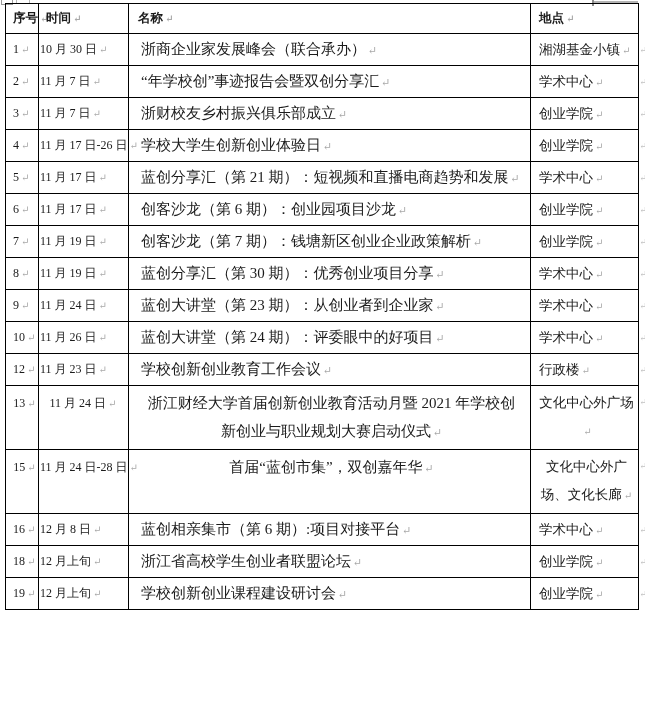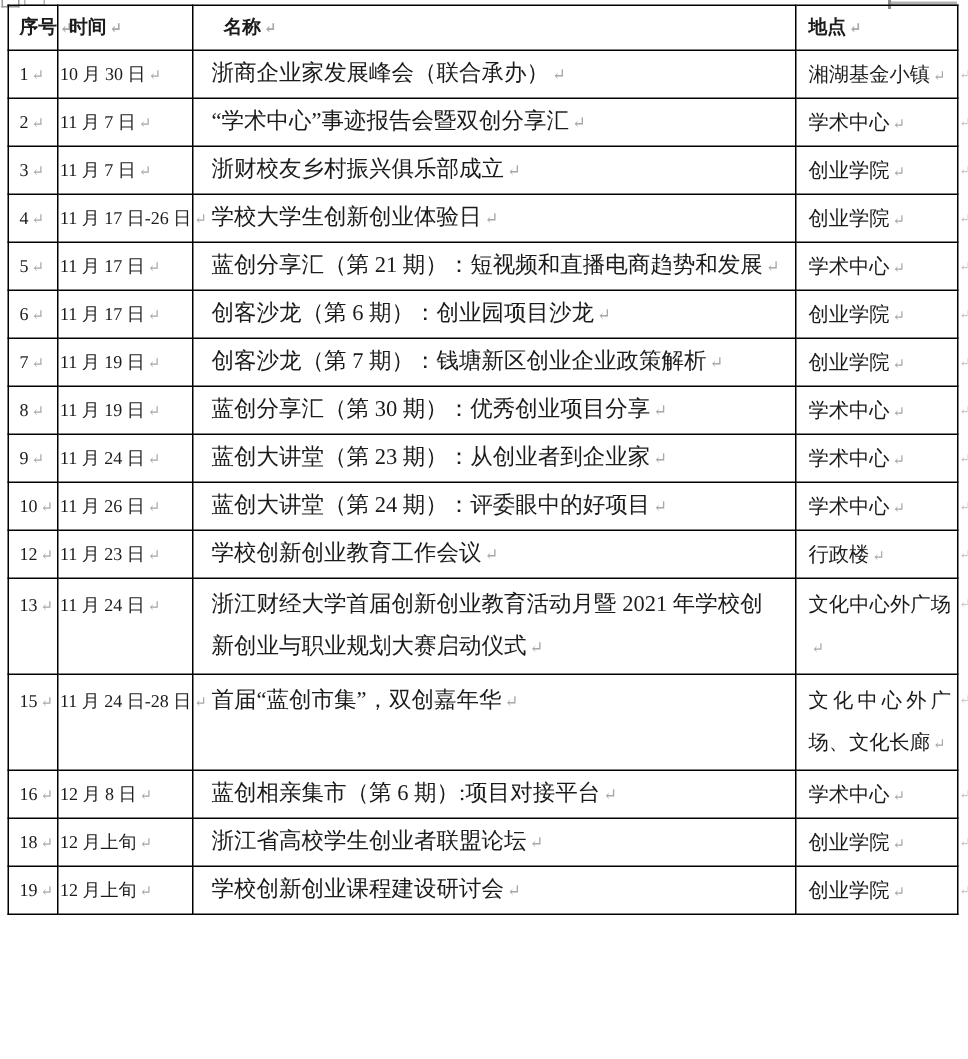--- a/index.html
+++ b/index.html
@@ -34,24 +34,24 @@
   th, td {
     border: 1px solid #000;
     vertical-align: middle;
     font-weight: normal;
     text-align: left;
     overflow: visible;
   }
   thead tr { height: 30px; }
   tbody tr { height: 32px; }
   tbody tr.tall { height: 64px; }
-  tbody tr.tall td { vertical-align: top; padding-top: 3px; line-height: 28px; }
+  tbody tr.tall td { vertical-align: top; padding-top: 3px; line-height: 28px; text-align: center; }
 
   th { font-size: 12.5px; padding: 0 2px 0 7px; white-space: nowrap; font-weight: bold; }
-  th.h-name  { padding-left: 20px; margin-left: 32px; }
+  th.h-name  { padding-left: 9px; margin-left: 32px; }
   th.h-place { padding-left: 8px; }
 
   td.c-seq   { font-size: 12px;   padding: 0 2px 0 7px;  white-space: nowrap; }
   td.c-time  { font-size: 12px;   padding: 0 2px 0 1px;  white-space: nowrap; }
   td.c-name  { font-size: 15px;   padding: 0 8px 0 12px; white-space: pre-wrap; line-height: 1.25; }
   td.c-place {
     font-size: 13.5px; padding: 0 4px 0 8px;
     text-align: justify;
     line-break: strict;
     line-height: 1.3;
@@ -101,21 +101,21 @@
   <tr>
     <td class="c-seq"><span class="txt">1</span><span class="pmark">↵</span></td>
     <td class="c-time"><span class="txt">10 月 30 日</span><span class="pmark">↵</span></td>
     <td class="c-name"><span class="txt">浙商企业家发展峰会（联合承办）</span><span class="pmark">↵</span></td>
     <td class="c-place"><span class="txt">湘湖基金小镇</span><span class="pmark">↵</span></td>
   </tr>
 
   <tr>
     <td class="c-seq"><span class="txt">2</span><span class="pmark">↵</span></td>
     <td class="c-time"><span class="txt">11 月 7 日</span><span class="pmark">↵</span></td>
-    <td class="c-name"><span class="txt">“学术中心”事迹报告会暨双创分享汇</span><span class="pmark">↵</span></td>
+    <td class="c-name"><span class="txt">“年学校创”事迹报告会暨双创分享汇</span><span class="pmark">↵</span></td>
     <td class="c-place"><span class="txt">学术中心</span><span class="pmark">↵</span></td>
   </tr>
 
   <tr>
     <td class="c-seq"><span class="txt">3</span><span class="pmark">↵</span></td>
     <td class="c-time"><span class="txt">11 月 7 日</span><span class="pmark">↵</span></td>
     <td class="c-name"><span class="txt">浙财校友乡村振兴俱乐部成立</span><span class="pmark">↵</span></td>
     <td class="c-place"><span class="txt">创业学院</span><span class="pmark">↵</span></td>
   </tr>
 

